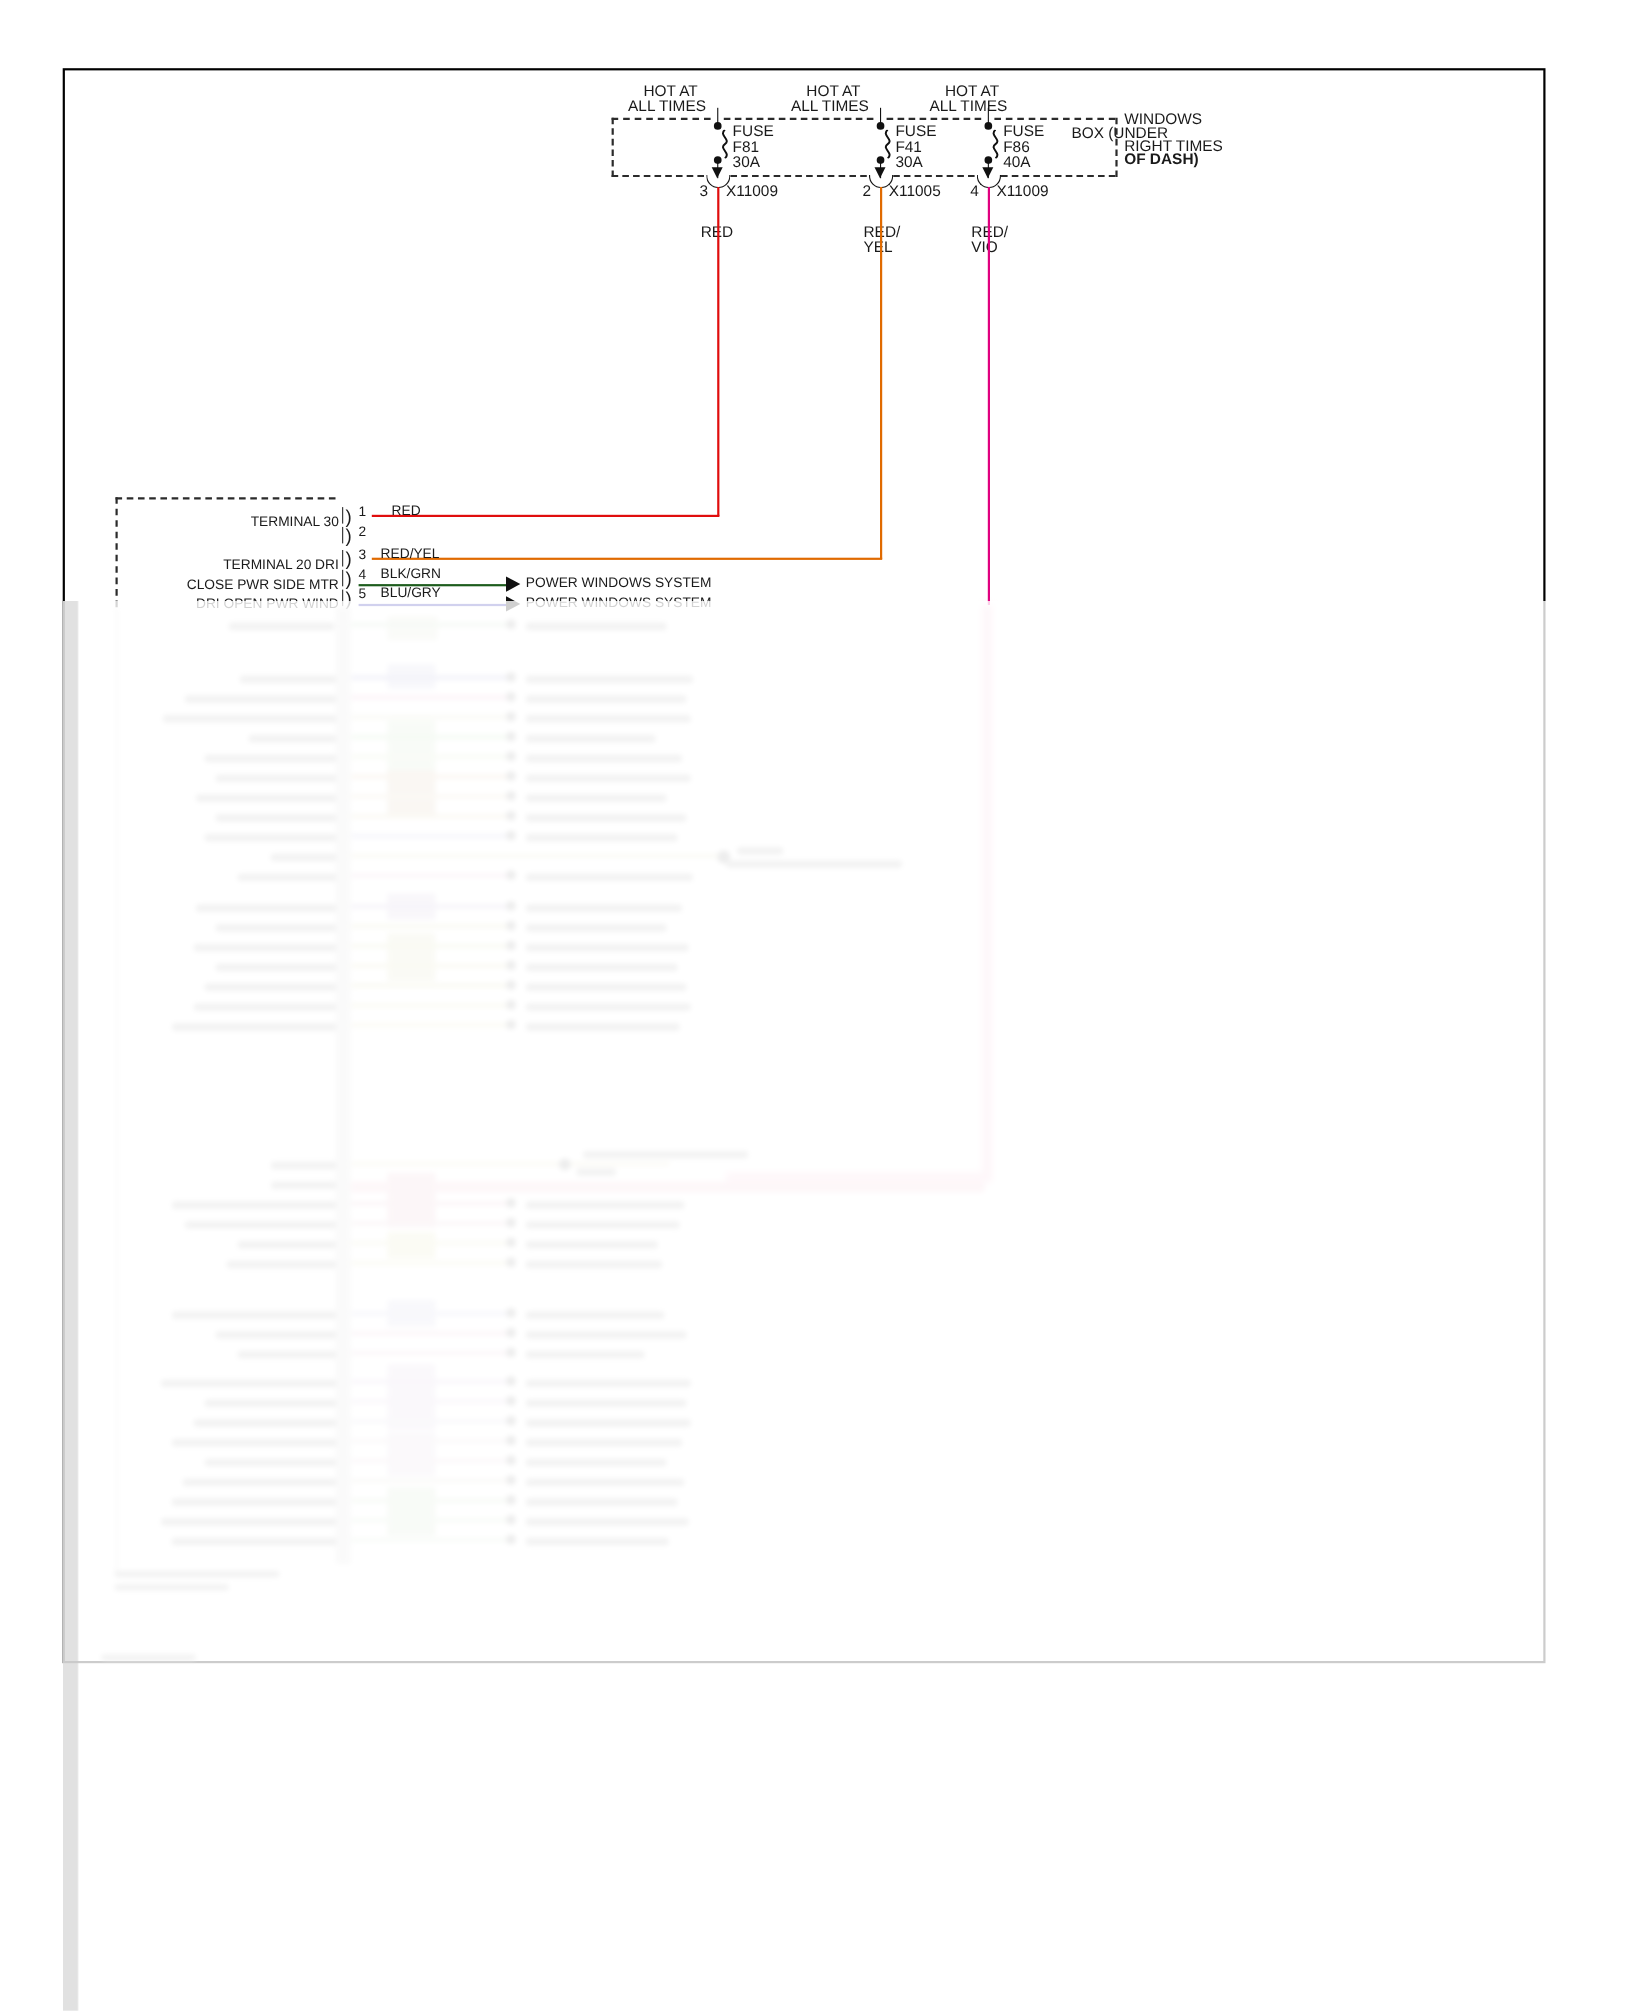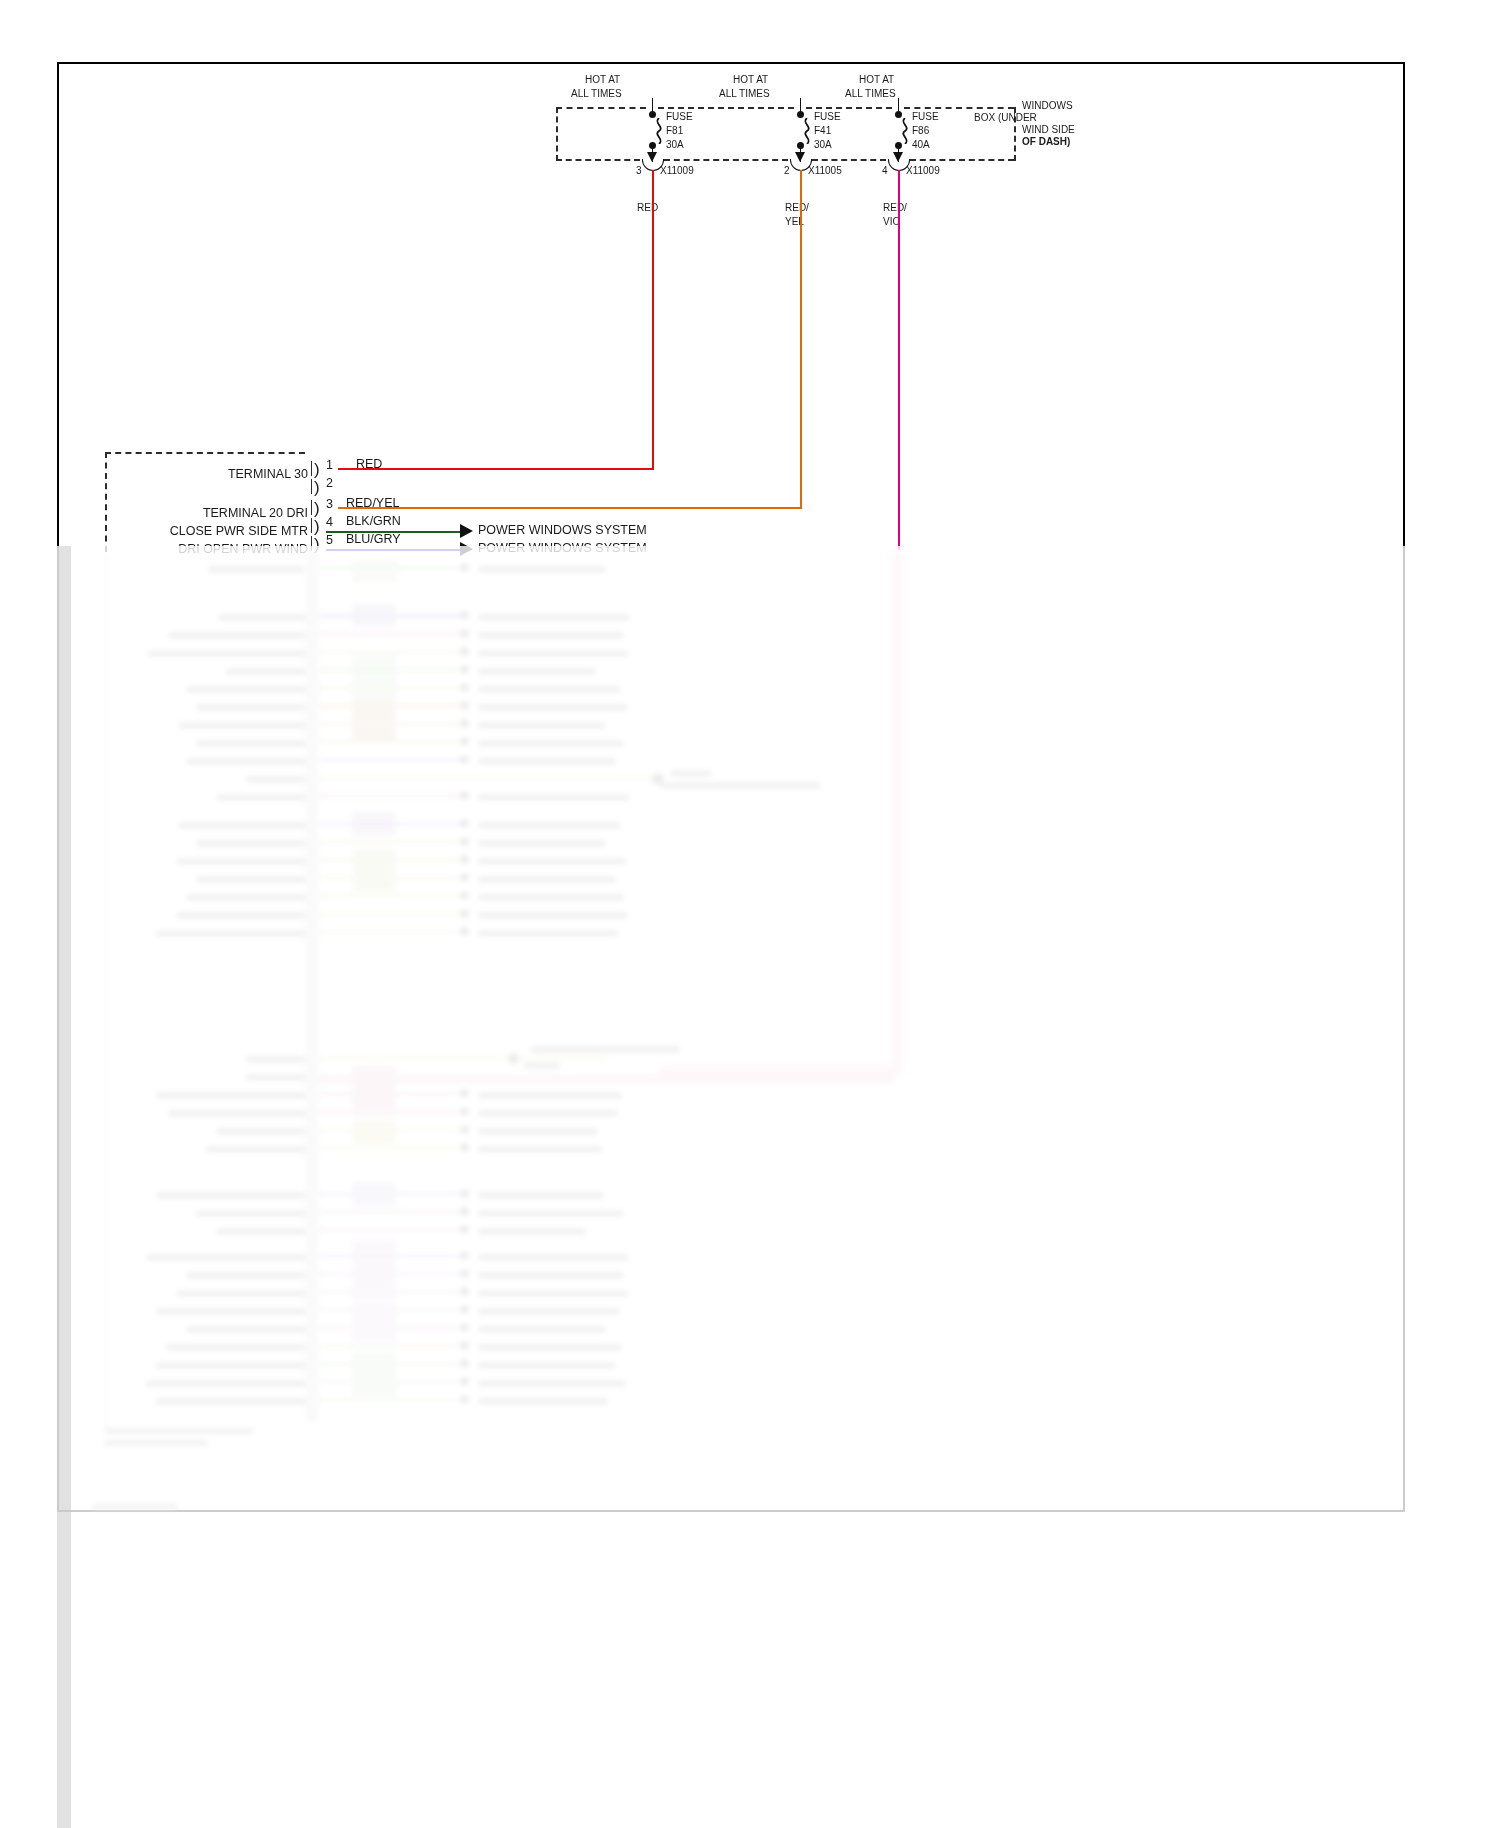--- a/index.html
+++ b/index.html
@@ -12,21 +12,21 @@
   #stage{position:absolute;left:0;top:0;width:1500px;height:1828px;}
 
   
   .sheet-border{
     position:absolute;left:57px;top:62px;width:1348px;height:1450px;
     border:2.5px solid #000;box-sizing:border-box;background:transparent;
   }
 
   
   .txt{position:absolute;white-space:pre;line-height:1.08;}
-  .t12{font-size:10px;}
+  .t12{font-size:14px;}
   .wire{position:absolute;}
   .wire-h{height:0;border-top-width:2.6px;border-top-style:solid;}
   .wire-v{width:0;border-left-width:2.6px;border-left-style:solid;}
   .dash-h{position:absolute;height:0;border-top:2px dashed #2b2b2b;}
   .dash-v{position:absolute;width:0;border-left:2px dashed #2b2b2b;}
   .solid-v{position:absolute;width:0;border-left:1.6px solid #2b2b2b;}
   .fuse-lead{position:absolute;left:0;width:0;border-left:1.6px solid #111;}
   .dot{position:absolute;width:7px;height:7px;border-radius:50%;
        background:#111;margin-left:-2.6px;}
   .squig{position:absolute;left:-7px;width:18px;height:26px;}
@@ -95,21 +95,21 @@
   <div class="dash-h" style="left:664px;top:159px;width:124px;"></div>
   <div class="dash-h" style="left:812px;top:159px;width:74px;"></div>
   <div class="dash-h" style="left:910px;top:159px;width:104px;"></div>
 
   <div class="dash-v" style="left:556px;top:107px;height:54px;"></div>
 
   <div class="dash-v" style="left:1014px;top:107px;height:54px;"></div>
 
   <div class="txt t12" style="left:1022px;top:101px;">WINDOWS</div>
   <div class="txt t12" style="left:974px;top:113px;">BOX (UNDER</div>
-  <div class="txt t12" style="left:1022px;top:125px;">WIND SIDE</div>
+  <div class="txt t12" style="left:1022px;top:125px;">RIGHT TIMES</div>
   <div class="txt t12" style="left:1022px;top:137px;font-weight:bold;">OF DASH)</div>
 
   <div>
     <div class="fuse-lead" style="left:652px;top:98px;height:14px;"></div>
     <div class="dot" style="left:652px;top:111px;"></div>
     <svg class="squig" style="left:652px;top:118px;" viewBox="0 0 18 26">
       <path d="M7 0 C 1 5, 13 9, 7 13 C 1 17, 13 21, 7 26" stroke="#111" stroke-width="1.8" fill="none"></path>
     </svg>
     <div class="dot" style="left:652px;top:142px;"></div>
     <div class="fuse-lead" style="left:652px;top:148px;height:14px;"></div>

